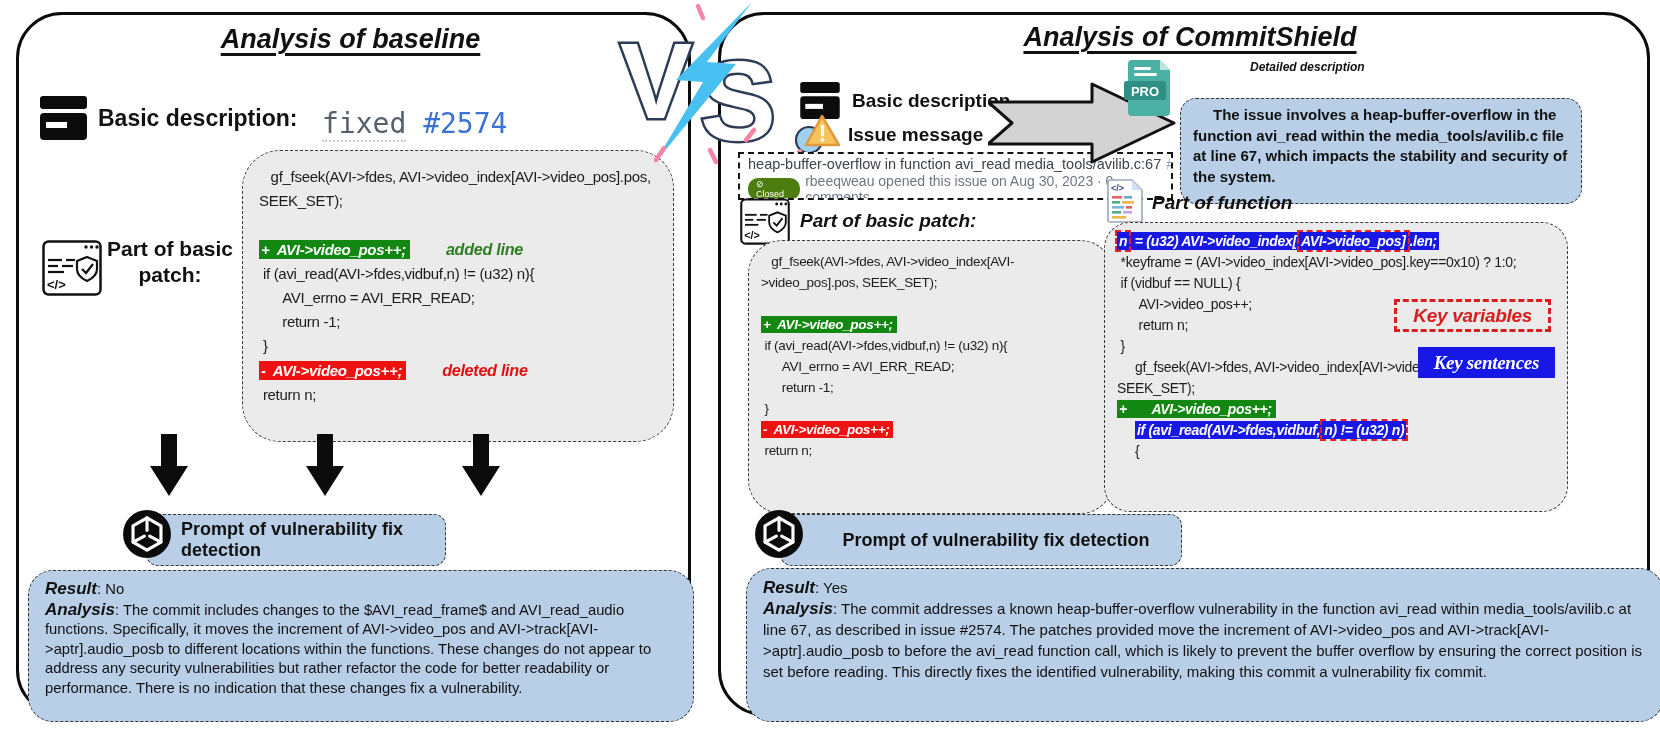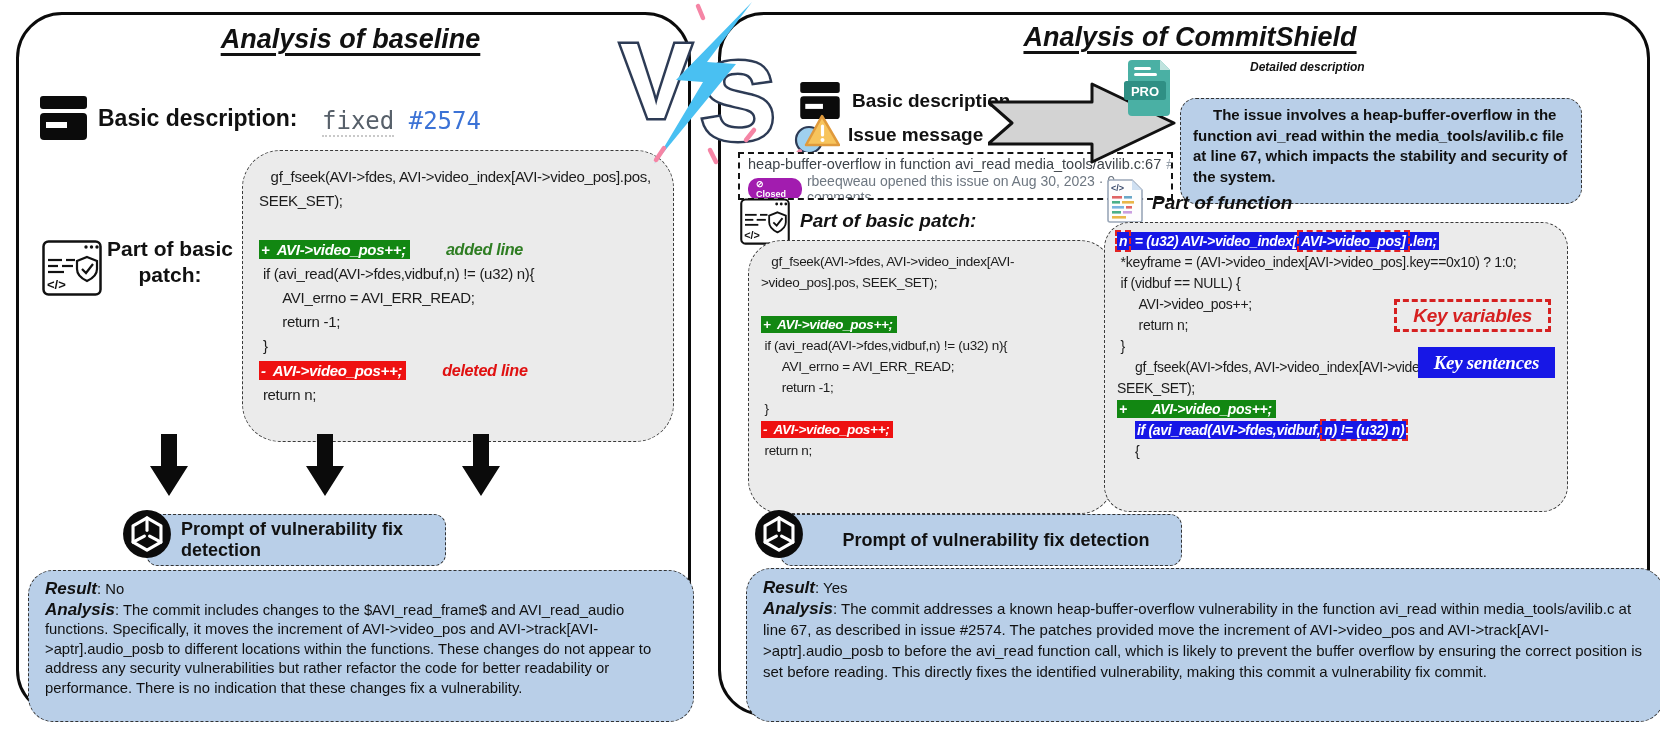--- a/index.html
+++ b/index.html
@@ -22,21 +22,21 @@
   .bluebox{position:absolute;background:#b9cfe8;border:1.6px dashed #333;}
   .prompt-bar{display:flex;align-items:center;justify-content:center;border-radius:12px;
               font-weight:bold;font-size:18px;}
   .resultbox{border-radius:25px;}
   .bi{font-weight:bold;font-style:italic;font-size:17px;}
   .icon{position:absolute;}
   .issuebox{position:absolute;border:2px dashed #151515;background:#fff;padding:2px 8px;overflow:hidden;}
   .issue-title{font-size:14.5px;color:#3d4349;white-space:nowrap;}
   .issue-num{color:#98a1ab;margin-left:5px;}
   .issue-meta{display:flex;align-items:center;gap:5px;margin-top:1px;}
-  .badge{background:#a21caf;color:#fff;font-size:9px;font-weight:bold;border-radius:10px;padding:1px 8px;}
+  .badge{background:#4d7c0f;color:#fff;font-size:9px;font-weight:normal;border-radius:10px;padding:1px 8px;}
   .meta-text{font-size:14px;color:#6e7781;}
   .legend-kv{position:absolute;border:3px dashed #d62020;color:#d62020;font-weight:bold;font-style:italic;
              font-size:19px;padding:3px 16px;background:transparent;}
   .legend-ks{position:absolute;background:#1717e6;color:#fff;font-weight:bold;font-style:italic;
              font-size:19px;padding:5px 16px;}
   .mono{font-family:"DejaVu Sans Mono",monospace;}
   .fixedmsg{color:#57606a;border-bottom:2px dotted #c9c9c9;}
   .linkblue{color:#3b72d6;}
 </style>
 </head>
@@ -48,21 +48,21 @@
 
   <div class="ptitle" style="left:16px;top:24px;width:669px;">Analysis of baseline</div>
 
   <svg class="icon" style="left:40px;top:96px;" width="47" height="44" viewBox="0 0 47 44">
     <rect x="0" y="0" width="47" height="13" rx="3" fill="#0b0b0b"></rect>
     <rect x="0" y="17" width="47" height="27" rx="4" fill="#0b0b0b"></rect>
     <rect x="6" y="26" width="21" height="6" fill="#fff"></rect>
   </svg>
   <div class="lbl" style="left:98px;top:105px;font-size:23px;">Basic description:</div>
 
-  <div class="icon mono" style="left:322px;top:107px;font-size:24px;">
+  <div class="icon mono" style="left:322px;top:107px;font-size:28px;">
     <span class="fixedmsg">fixed</span>
     <span class="linkblue">#2574</span>
   </div>
 
   <svg class="icon" style="left:42px;top:240px;" width="60" height="56" viewBox="0 0 60 56">
     <rect x="1.5" y="1.5" width="57" height="53" rx="5" fill="#fff" stroke="#111" stroke-width="2.5"></rect>
     <circle cx="44" cy="7" r="1.7" fill="#111"></circle>
       <circle cx="49.5" cy="7" r="1.7" fill="#111"></circle>
       <circle cx="55" cy="7" r="1.7" fill="#111"></circle>
     <g stroke="#111" stroke-width="2.2">

